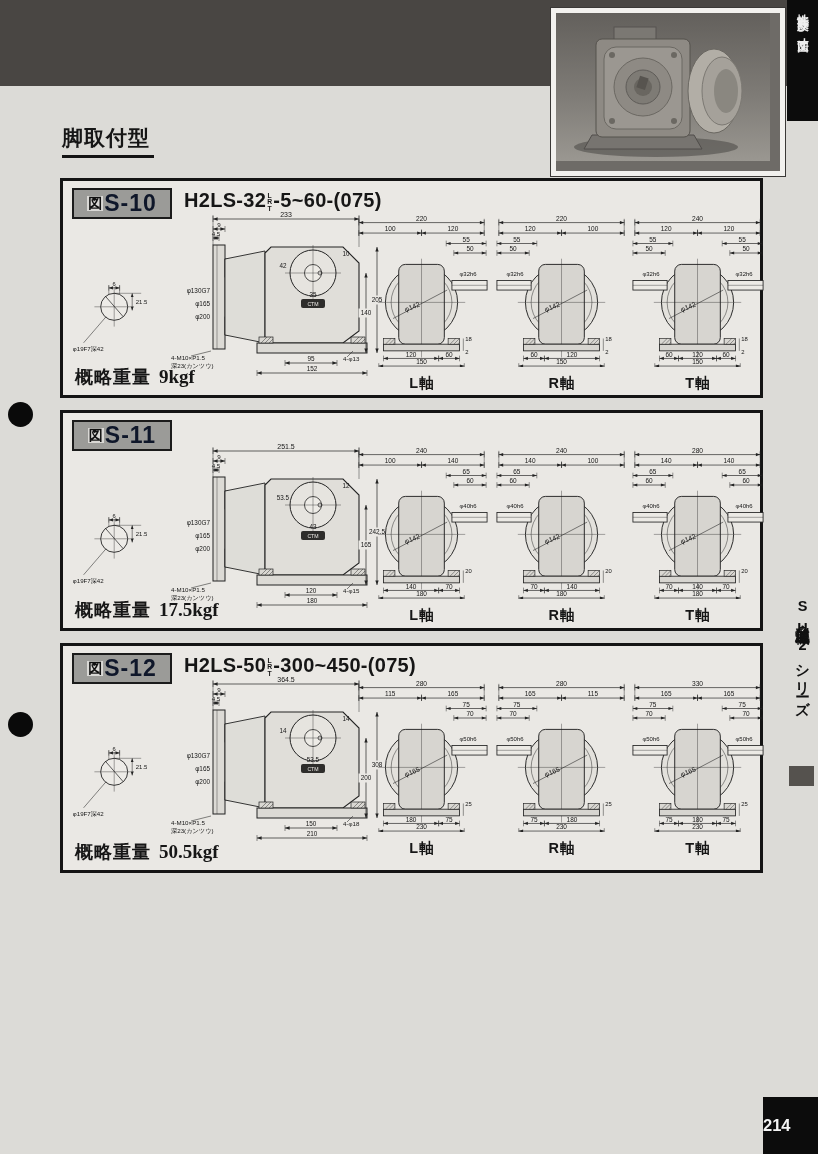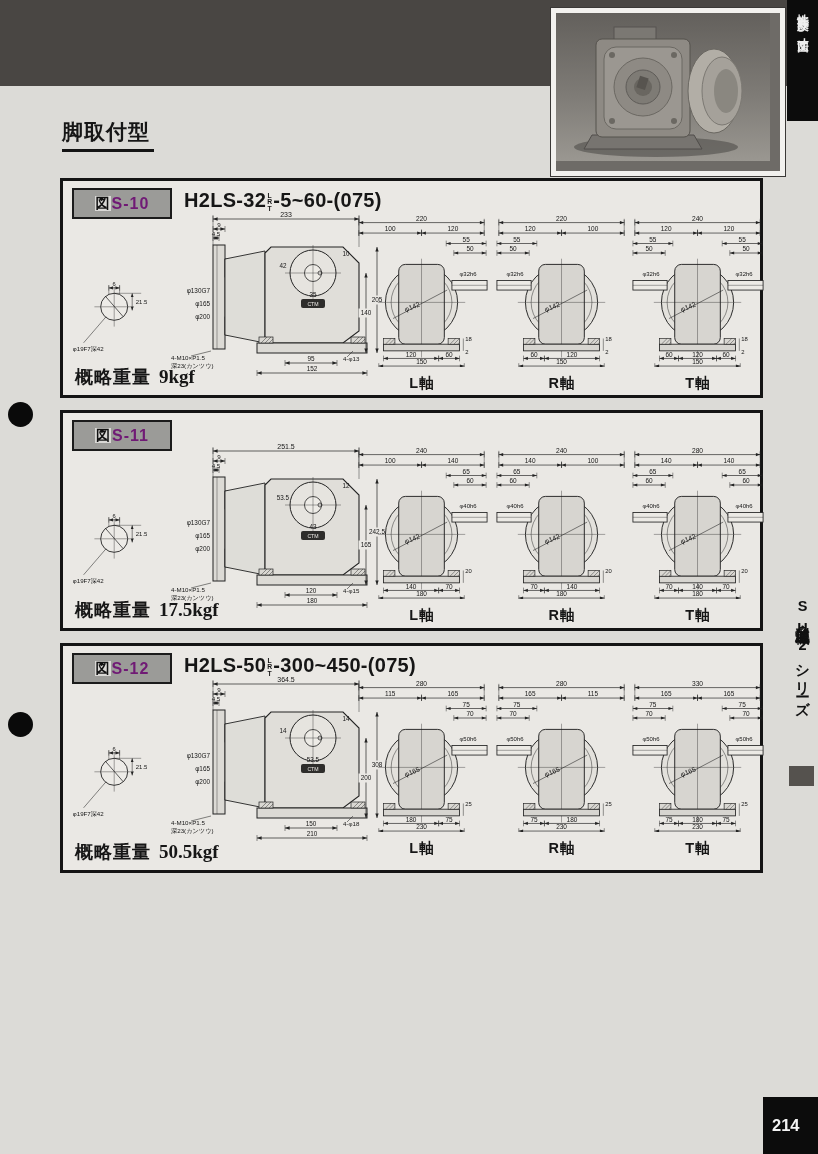--- a/index.html
+++ b/index.html
@@ -18,52 +18,52 @@
     writing-mode:vertical-rl;text-orientation:upright;color:#efefef;
     font-size:11.5px;letter-spacing:2px;font-weight:bold;
   }
   
   .photo{
     position:absolute;left:551px;top:8px;width:224px;height:158px;
     border:5px solid #f2f1ee;background:#6e6b67;box-shadow:0 0 0 1px #3a3836;
   }
   .photo svg{display:block;}
   
-  .page-header{position:absolute;left:62px;top:118px;display:flex;align-items:center;gap:10px;}
+  .page-header{position:absolute;left:62px;top:124px;display:flex;align-items:center;gap:10px;}
   .type-label{font-size:21px;font-weight:bold;border-bottom:3.5px solid #141414;padding:0 4px 3px 0;letter-spacing:1px;}
   .power-label{font-size:33px;font-weight:bold;letter-spacing:0.5px;line-height:1;}
   
   .dot{position:absolute;width:25px;height:25px;border-radius:50%;background:#0a0a0a;}
   .dot.d1{left:8px;top:402px;}
   .dot.d2{left:8px;top:712px;}
   
   .side-label{position:absolute;right:1px;top:598px;width:30px;display:flex;justify-content:center;}
   .side-label span{writing-mode:vertical-rl;text-orientation:upright;font-size:14.5px;font-weight:bold;letter-spacing:1px;color:#111;}
   .side-bar{position:absolute;right:4px;top:766px;width:25px;height:20px;background:#55524e;}
   
   .page-num{
     position:absolute;right:0;bottom:0;width:55px;height:57px;background:#0c0c0c;
     color:#f4f4f4;font-size:16.5px;font-weight:bold;
-    display:flex;align-items:center;padding-left:9px;box-sizing:border-box;
+    display:flex;align-items:center;padding-left:0;box-sizing:border-box;
   }
   
   .panel{
     position:absolute;left:60px;width:703px;background:#eae8e4;
     border:3px solid #141414;box-sizing:border-box;
   }
   .panel.p0{top:178px;height:220px;}
   .panel.p1{top:410px;height:221px;}
   .panel.p2{top:643px;height:230px;}
   .badge{
     position:absolute;left:9px;top:7px;width:100px;height:31px;background:#9b9b98;
     border:2.5px solid #1b1b1b;box-sizing:border-box;
     display:flex;align-items:center;justify-content:center;gap:1px;
   }
   .badge .zu{font-size:14px;font-weight:bold;color:#111;background:#d9d8d5;padding:0 1px;line-height:15px;}
-  .badge .num{font-size:16px;font-weight:bold;color:#701a75;letter-spacing:1px;}
+  .badge .num{font-size:23px;font-weight:bold;color:#0f172a;letter-spacing:1px;}
   .model{position:absolute;left:121px;top:8px;display:flex;align-items:flex-end;font-weight:bold;font-size:20px;letter-spacing:0.3px;}
   .lrt{display:inline-flex;flex-direction:column;margin:0 1px;}
   .lrt i{font-style:normal;font-size:6.8px;line-height:6.3px;font-weight:bold;text-align:center;}
   .weight{position:absolute;left:12px;bottom:6px;font-weight:bold;font-family:Liberation Serif, serif;}
   .weight .wl{font-size:18px;letter-spacing:1px;}
   .weight .wv{font-size:19px;margin-left:8px;}
   .detail-box{position:absolute;left:8px;top:52px;}
   .side-box{position:absolute;left:104px;top:30px;}
   .view{position:absolute;top:34px;width:138px;}
   .view.v0{left:290px;} .view.v1{left:430px;} .view.v2{left:566px;}

